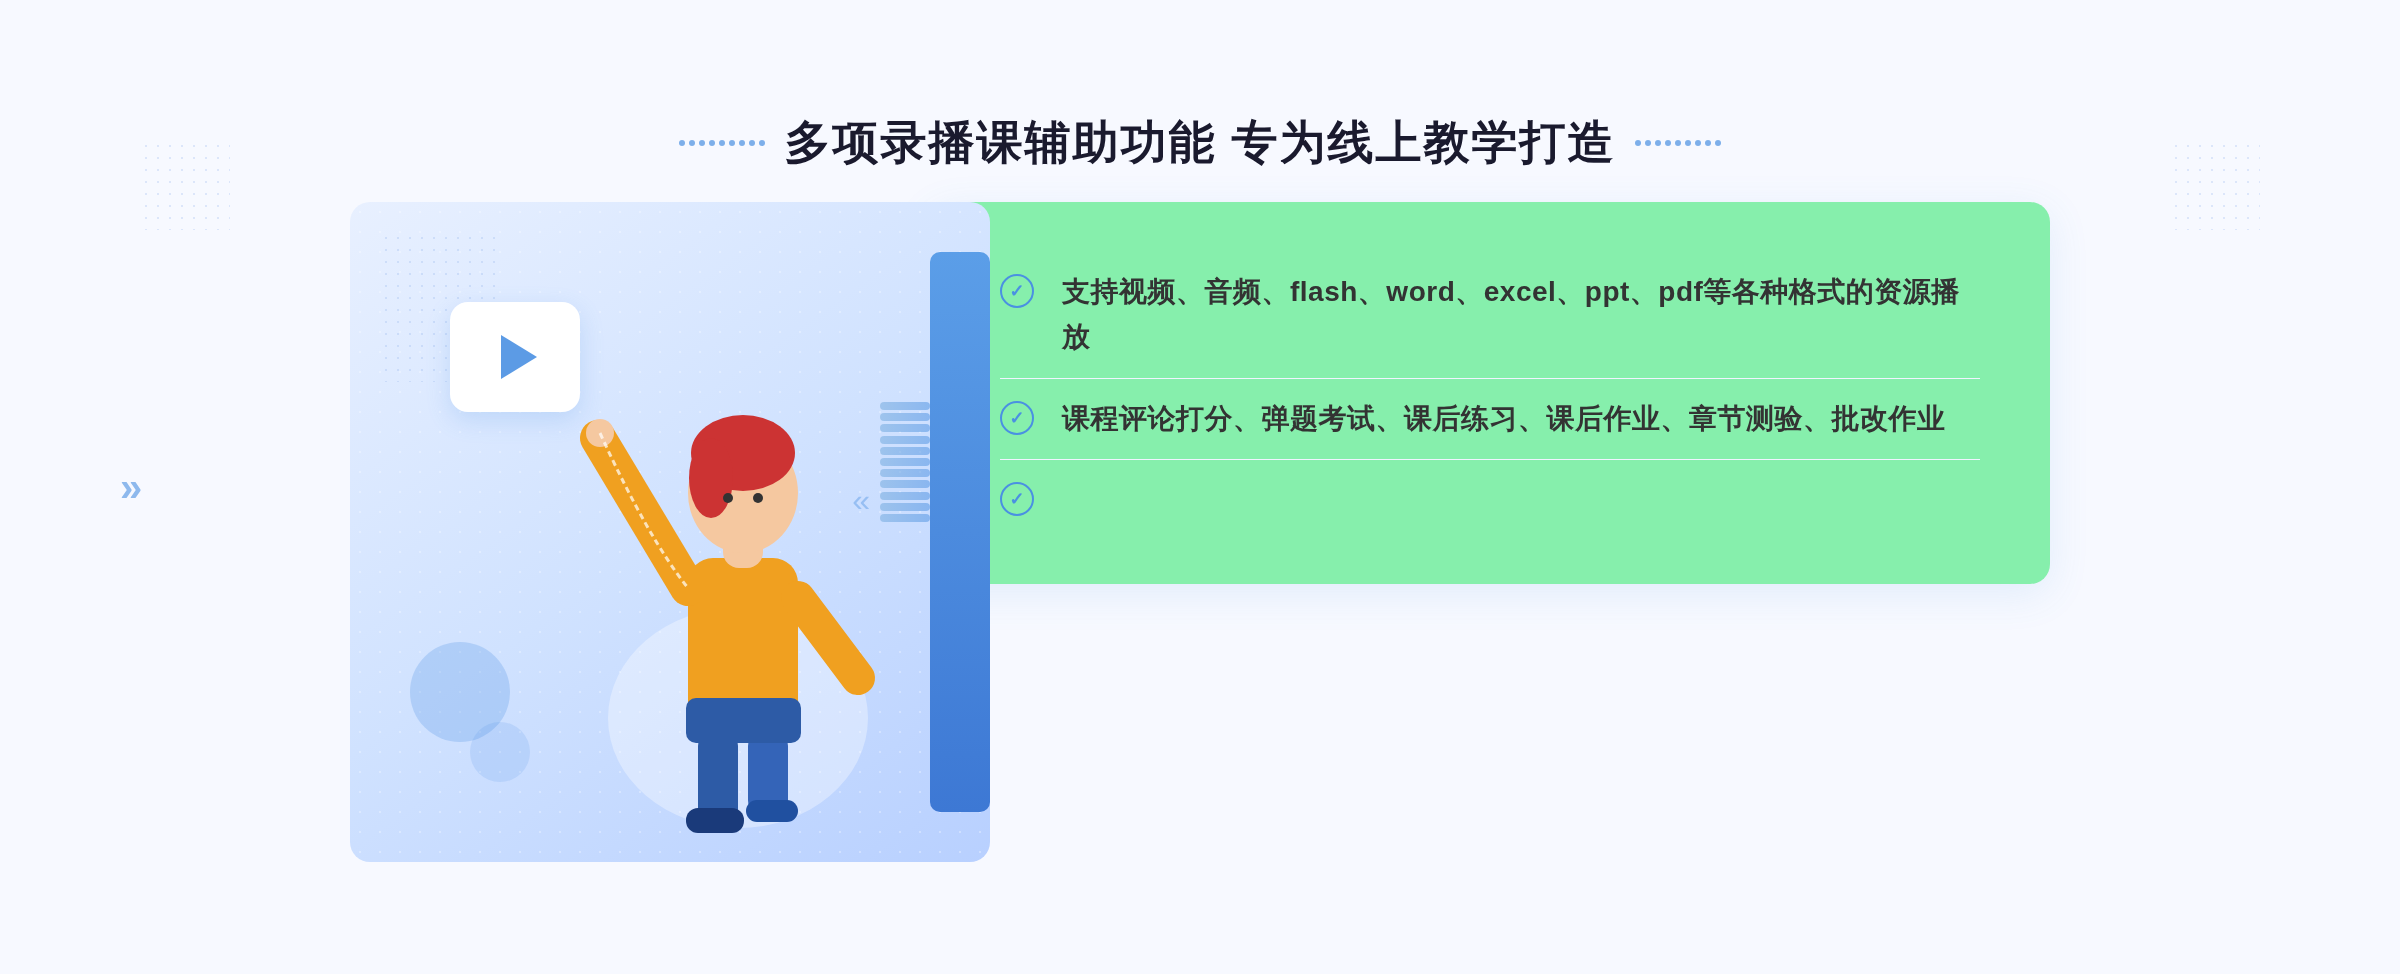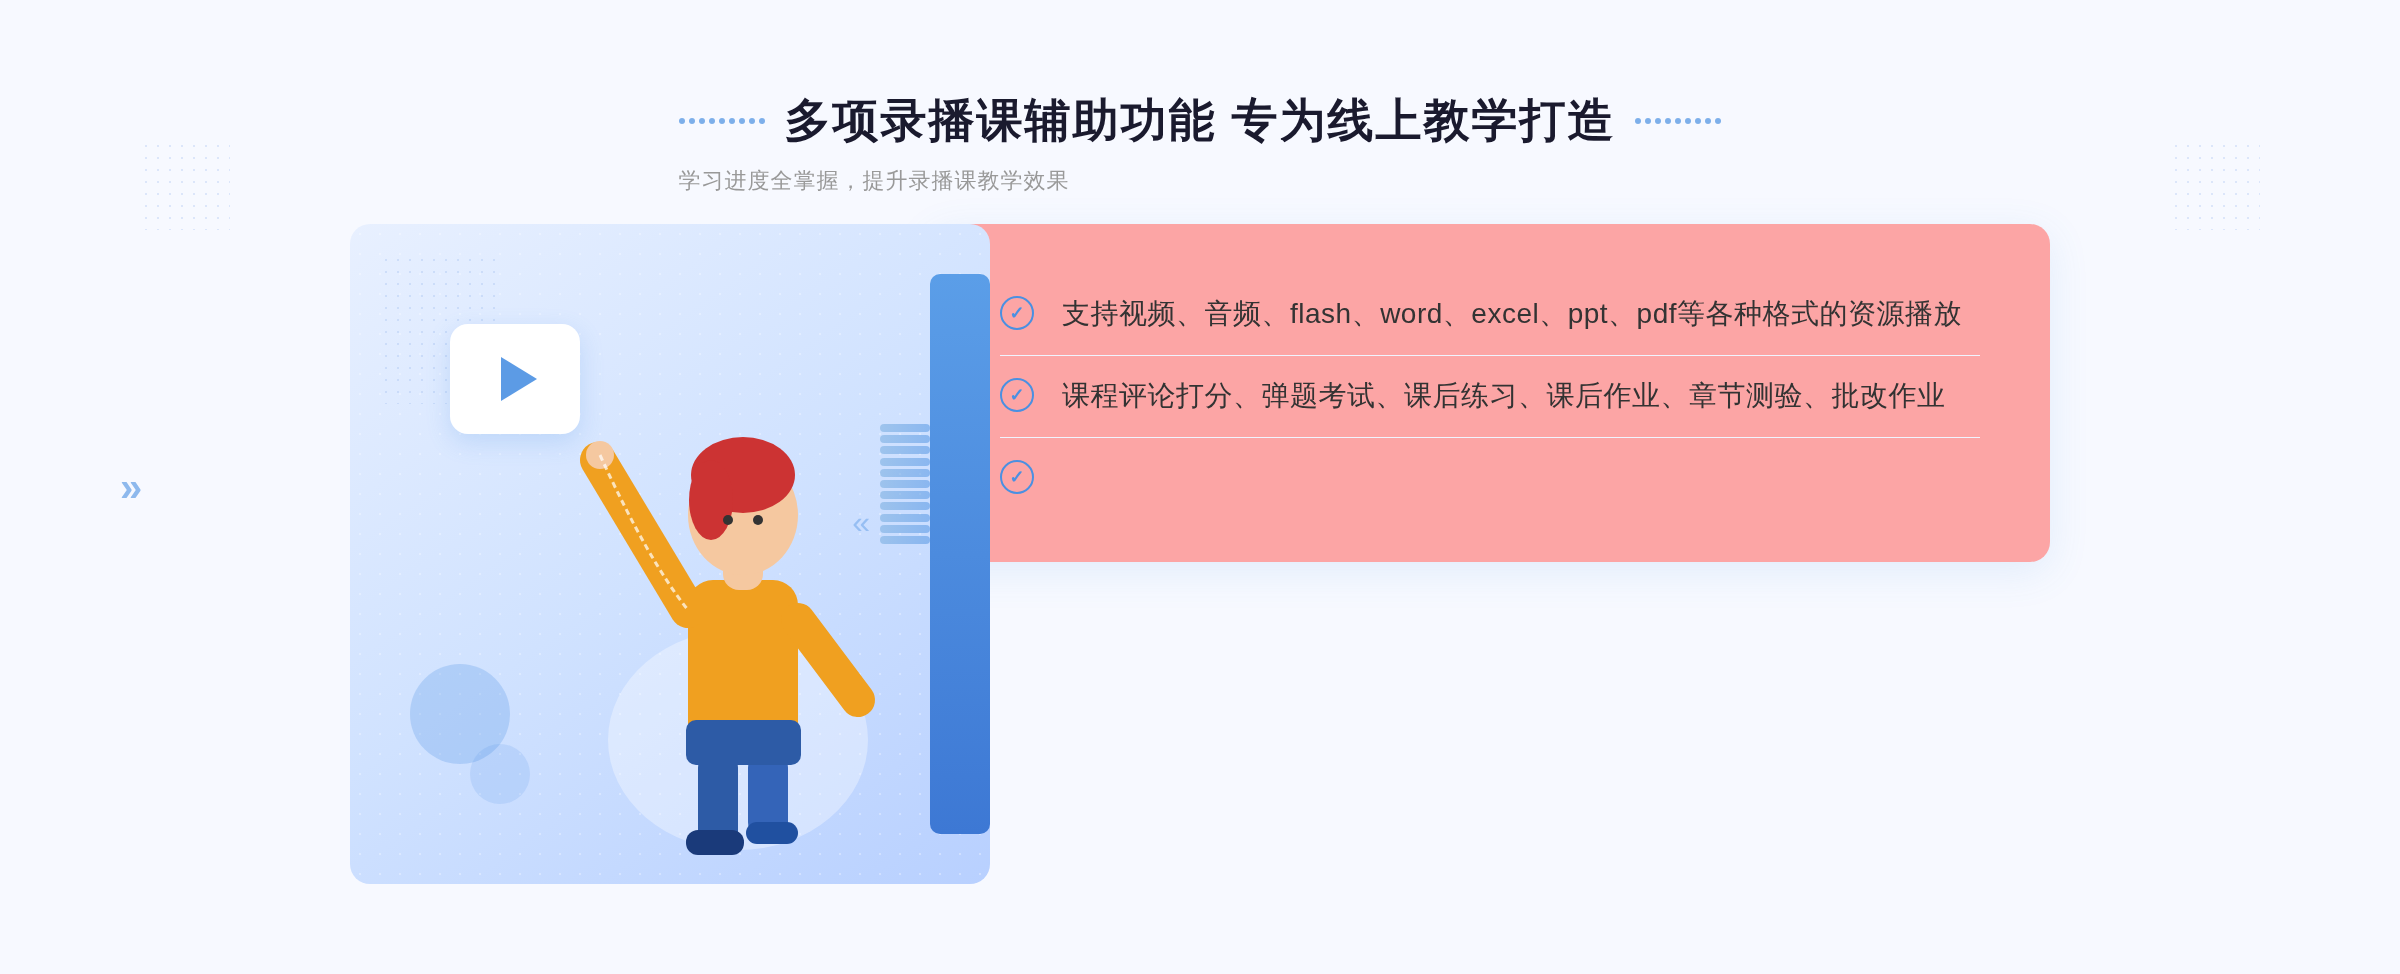--- a/index.html
+++ b/index.html
@@ -70,20 +70,21 @@
       top: 50%;
       transform: translateY(-50%);
       color: #4a90e2;
       font-size: 40px;
       opacity: 0.6;
       font-weight: bold;
     }
 
     
     .header {
+      text-align: center;
       margin-bottom: 28px;
       position: relative;
     }
 
     .header-title-row {
       display: flex;
       align-items: center;
       justify-content: center;
       gap: 20px;
     }
@@ -228,29 +229,30 @@
     .person-figure {
       position: absolute;
       bottom: 0;
       left: 50%;
       transform: translateX(-30%);
     }
 
     
     .features-panel {
       flex: 1;
-      background: #fca5a5;
+      background: #86efac;
       border-radius: 20px;
       margin-left: -30px;
       padding: 50px 70px;
       box-shadow: 0 10px 40px rgba(74, 144, 226, 0.12);
       display: flex;
       flex-direction: column;
       justify-content: space-around;
       z-index: 0;
+      font-weight: bold;
     }
 
     .feature-item {
       display: flex;
       align-items: flex-start;
       gap: 28px;
       padding: 18px 0;
     }
 
     .feature-item:not(:last-child) {
@@ -330,21 +332,20 @@
           <span></span>
           <span></span>
         <span></span>
           <span></span>
           <span></span>
         <span></span>
           <span></span>
           <span></span>
       </div>
     </div>
-    <p class="header-subtitle">学习进度全掌握，提升录播课教学效果</p>
   </div>
 
   <div class="main-content">
 
     <div class="illustration-card">
 
       <div class="dot-pattern dot-pattern-left" style="position:absolute; top:30px; left:30px; opacity:0.4;"></div>
 
       <div class="play-bubble">
         <div class="play-triangle"></div>

